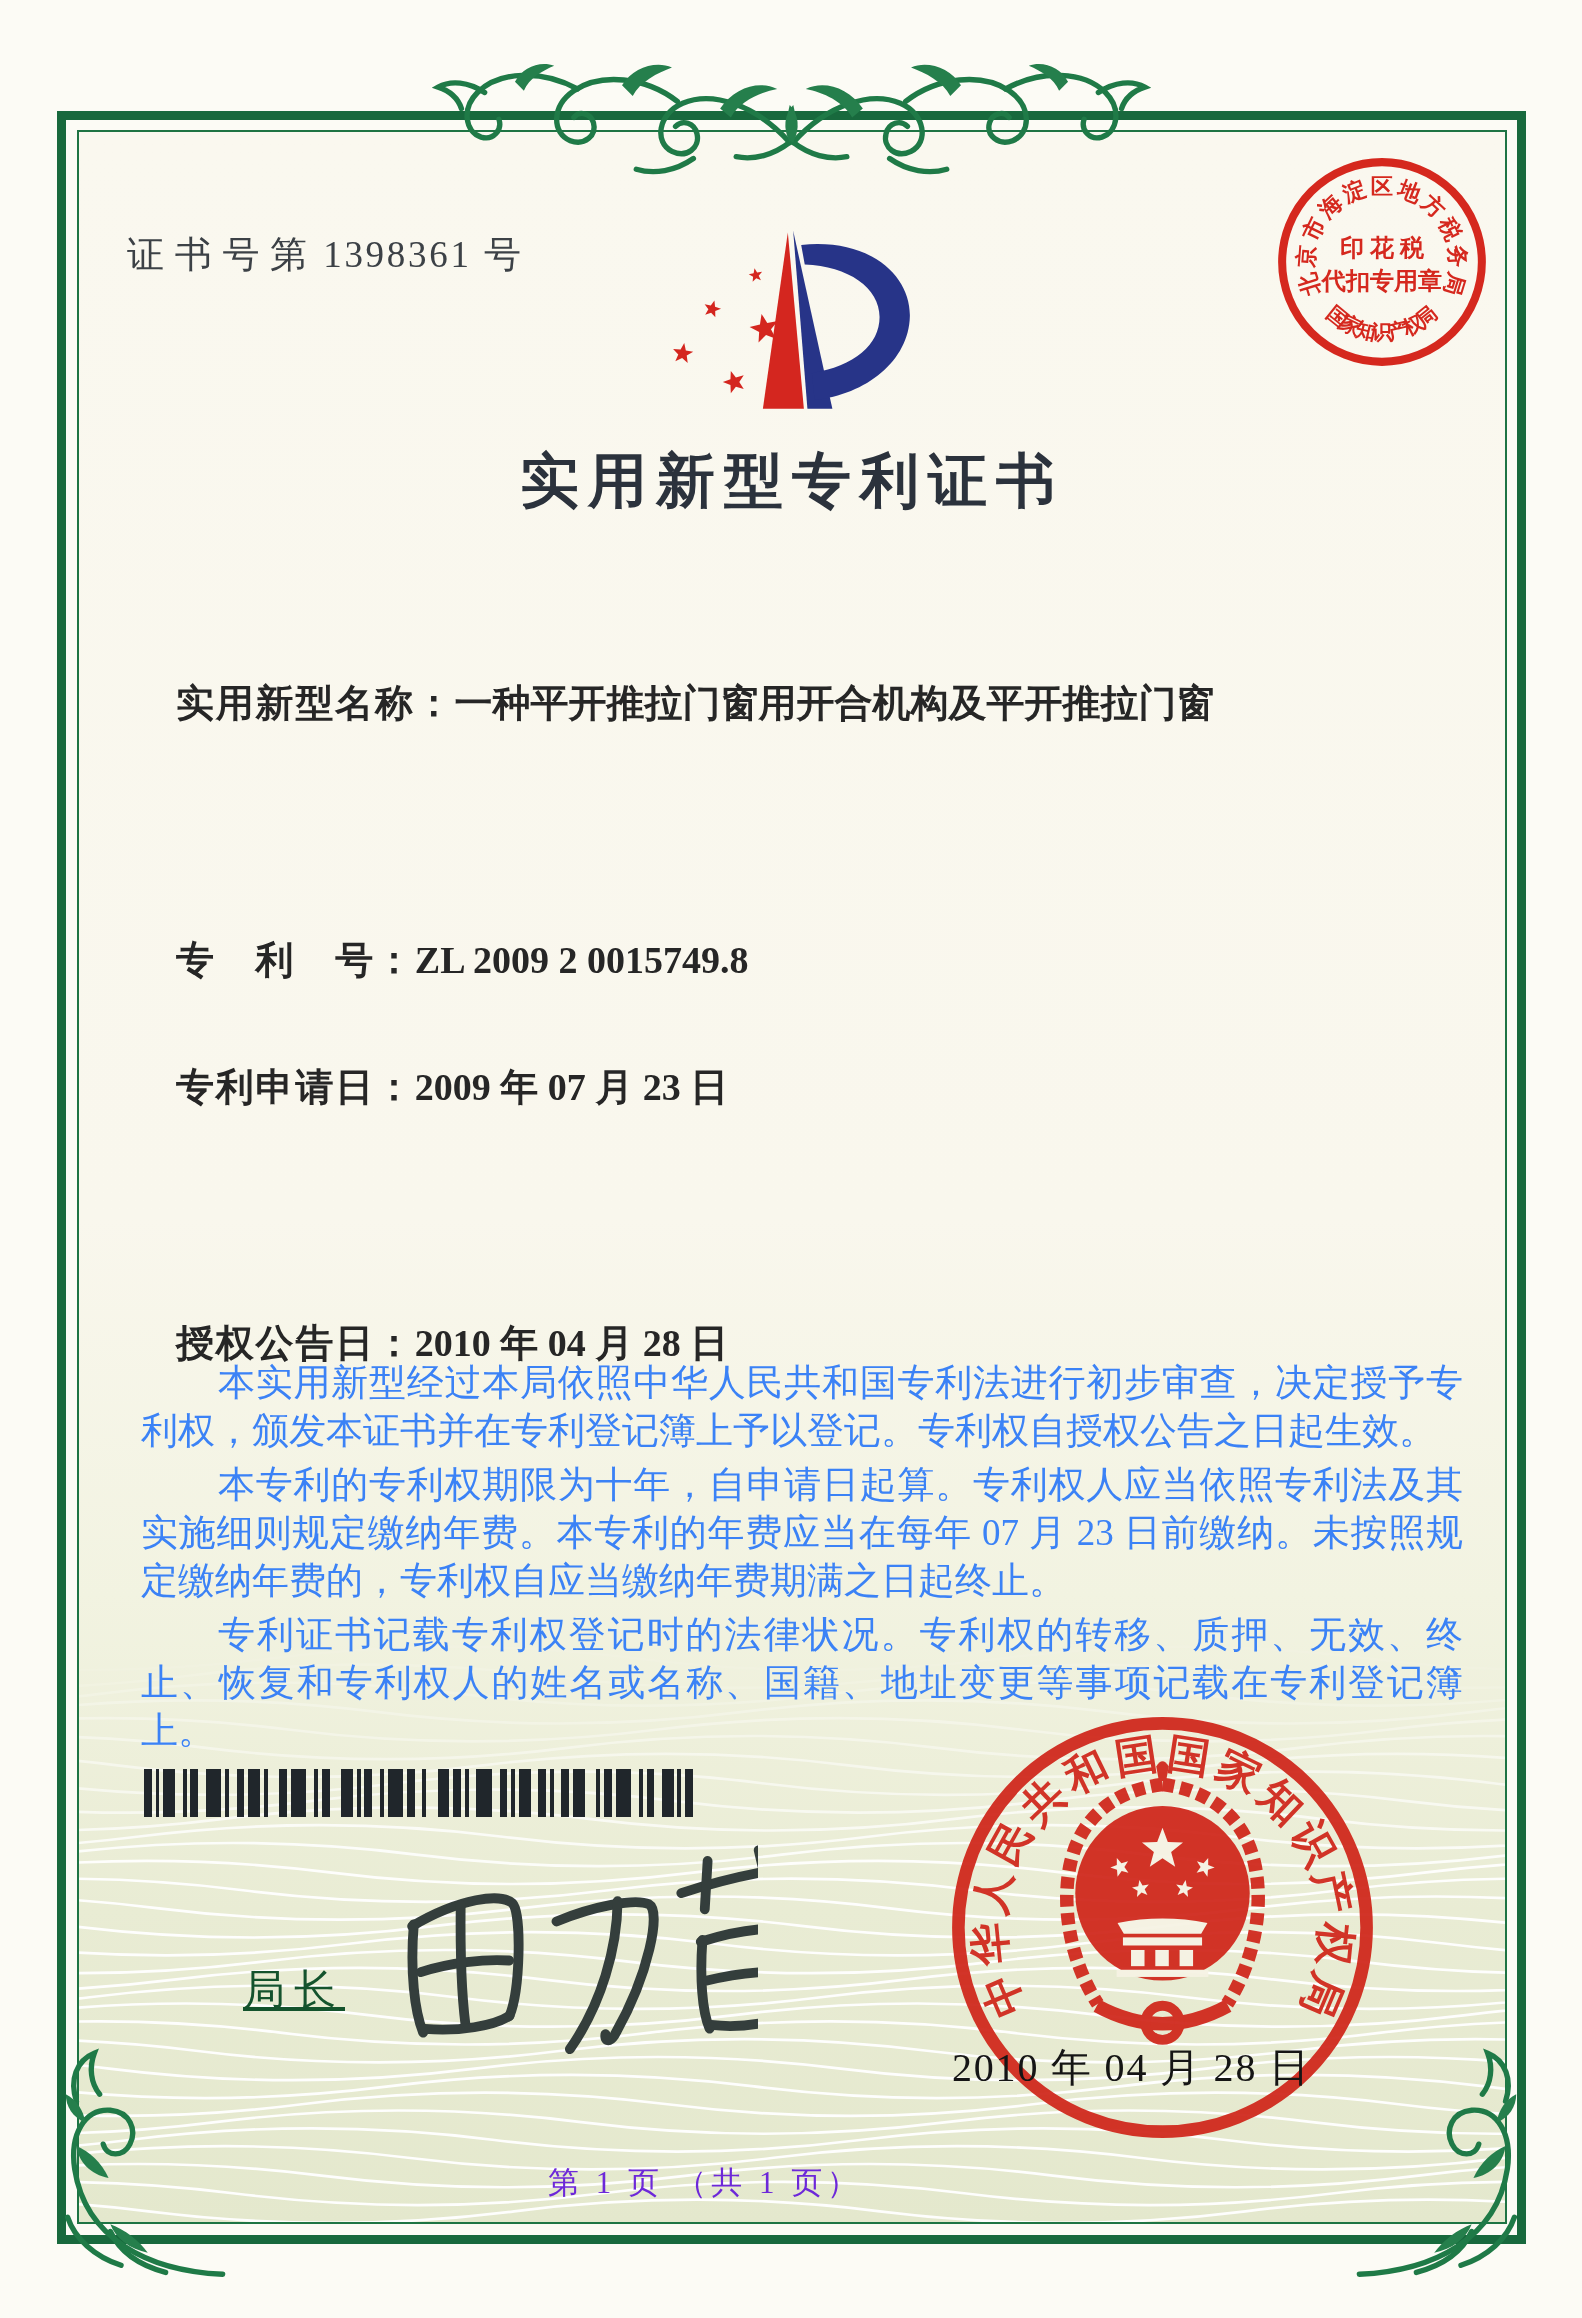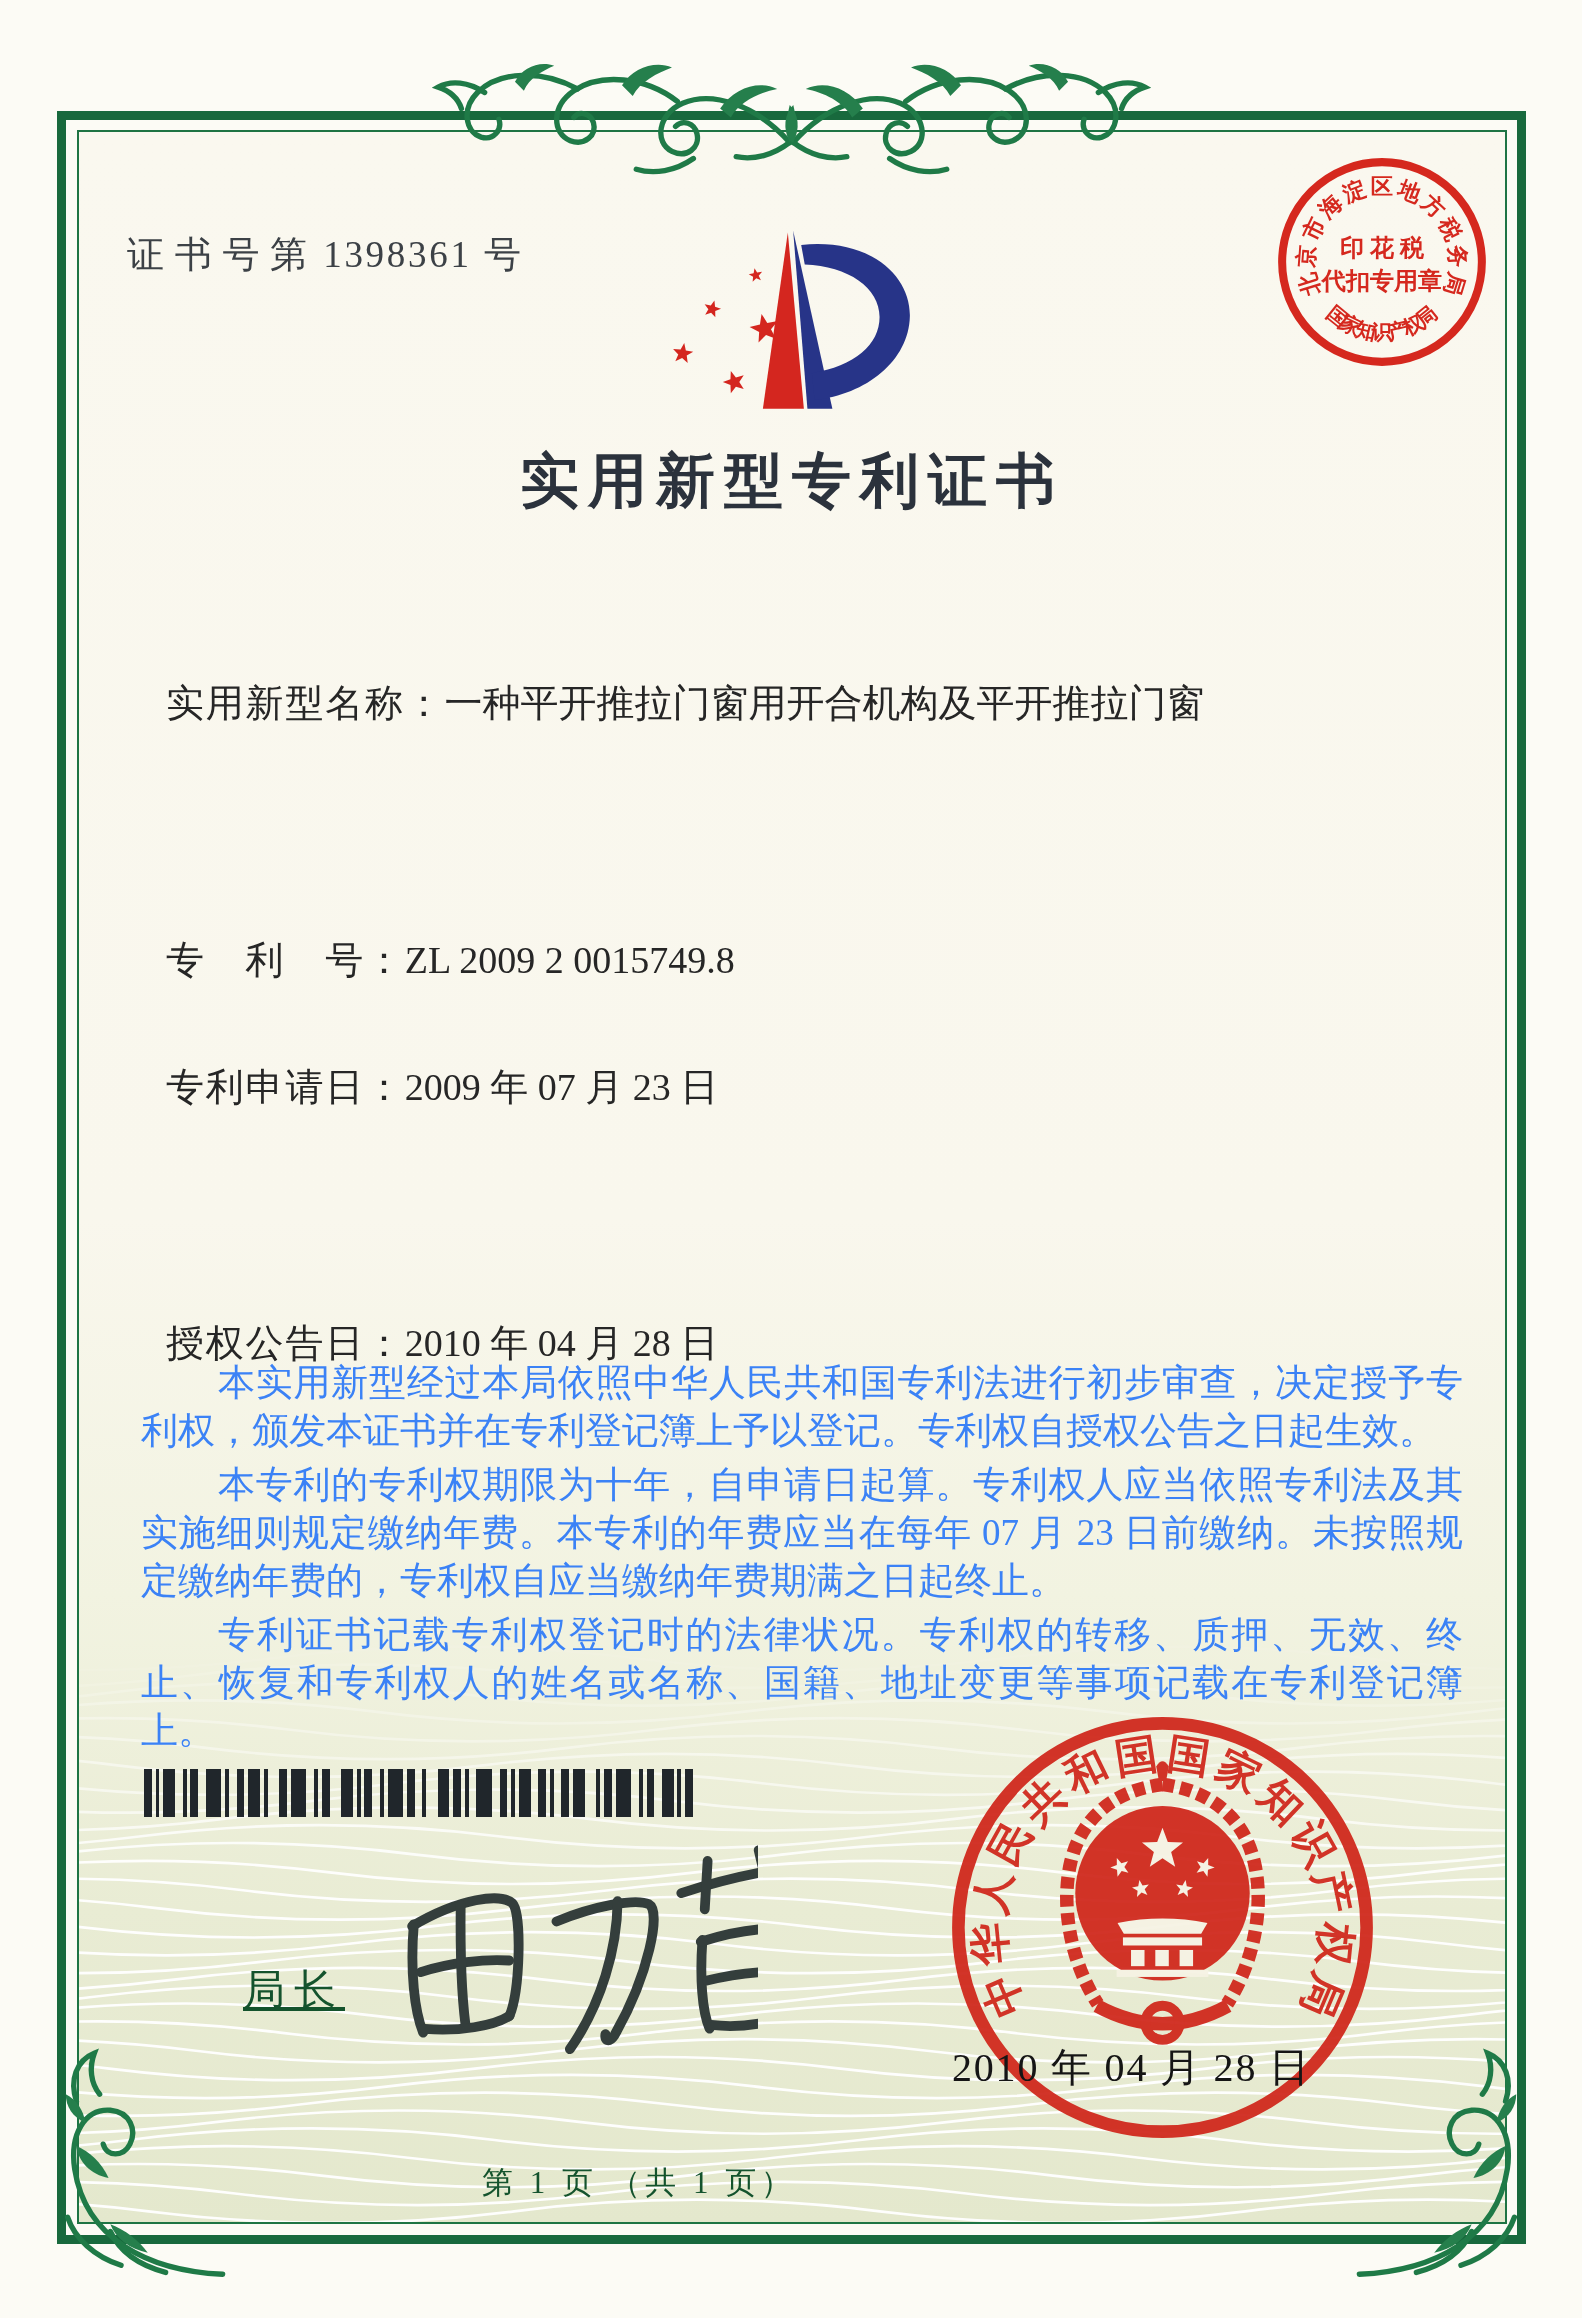--- a/index.html
+++ b/index.html
@@ -15,36 +15,36 @@
   .orn{fill:none;stroke:#1f7a47;stroke-width:6;stroke-linecap:round;}
   .ornf{fill:#257f4c;stroke:none;}
   .cert-no{position:absolute;left:127px;top:214px;font-size:37px;color:#3c4146;white-space:nowrap;margin-top:16px;}
   .cert-no .sp{letter-spacing:10.7px;}
   .cert-no .num{letter-spacing:2.7px;margin-left:5.4px;}
   .cert-no .suf{margin-left:12.5px;}
   .logo-svg{position:absolute;left:656px;top:225px;}
   .stamp-svg{position:absolute;left:1275px;top:155px;}
   .title{position:absolute;left:268px;width:1048px;top:442px;text-align:center;
     font-size:59px;font-weight:bold;letter-spacing:9px;color:#2b323c;white-space:nowrap;}
-  .field{position:absolute;left:166px;font-size:38px;color:#262626;white-space:nowrap;}
+  .field{position:absolute;left:176px;font-size:38px;color:#262626;white-space:nowrap;font-weight:bold;}
   .field .lbl{letter-spacing:1.8px;}
   .body-text{position:absolute;left:141px;top:1359px;width:1322px;font-size:37px;
     line-height:48px;color:#3b82f6;text-align:justify;}
   .body-text p{margin:0 0 6.2px 0;text-indent:77px;}
   .barcode{position:absolute;left:144px;top:1769px;width:553px;height:48px;font-size:0;}
   .barcode .bar{display:inline-block;height:48px;background:#20262b;vertical-align:top;}
   .director-label{position:absolute;left:243px;top:1962px;font-size:42px;letter-spacing:9px;color:#14532d;text-decoration:underline;}
   .sig-svg{position:absolute;left:383px;top:1844px;}
   .sig-name-hidden{position:absolute;left:0;top:0;width:0.9px;height:0.9px;overflow:hidden;opacity:0;}
   .sig-stroke{fill:none;stroke:#343e3c;stroke-width:11;stroke-linecap:round;stroke-linejoin:round;}
   .seal-svg{position:absolute;left:944px;top:1709px;}
   .seal-date{position:absolute;left:952px;top:2040px;width:375px;font-size:40px;
     letter-spacing:1.8px;color:#151515;z-index:6;white-space:nowrap;}
-  .footer{position:absolute;left:482px;top:2162px;width:446px;
-    font-size:31px;letter-spacing:4.5px;color:#14532d;}
+  .footer{position:absolute;left:482px;top:2162px;width:446px;text-align:center;
+    font-size:31px;letter-spacing:4.5px;color:#6d28d9;}
   svg text{font-family:"Liberation Serif","DejaVu Serif",serif;}
 </style>
 </head>
 <body>
 
 <div class="page">
 
   <div class="paper-inner"></div>
 
   <svg class="waves" id="waves-svg" width="1427" height="1063" viewBox="0 0 1600 1192">

